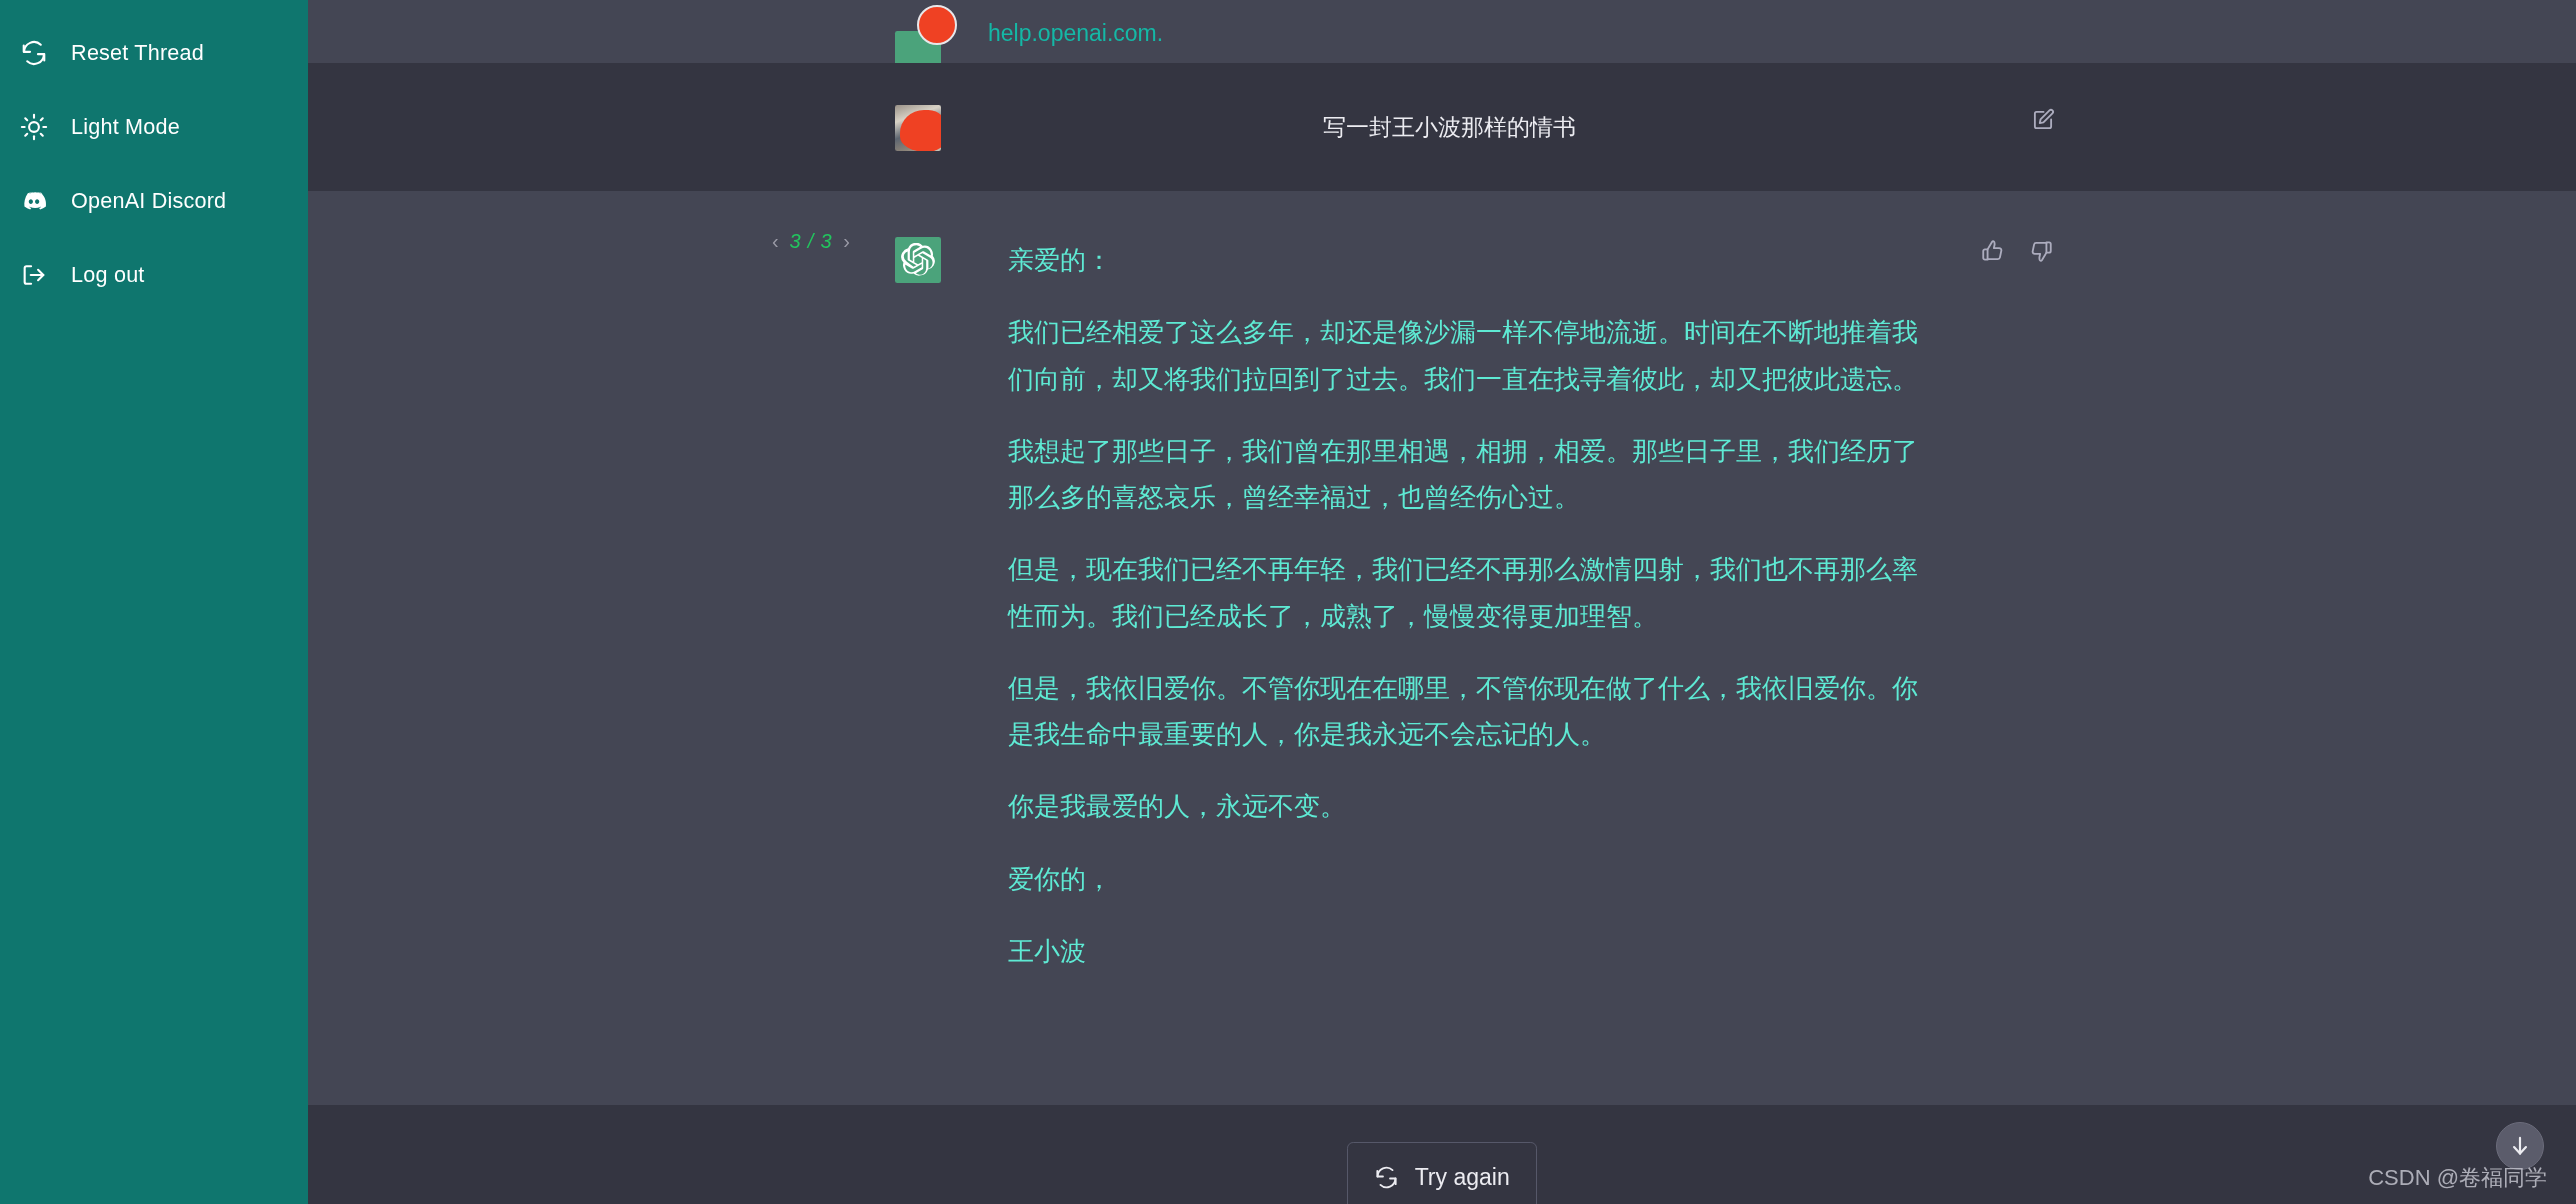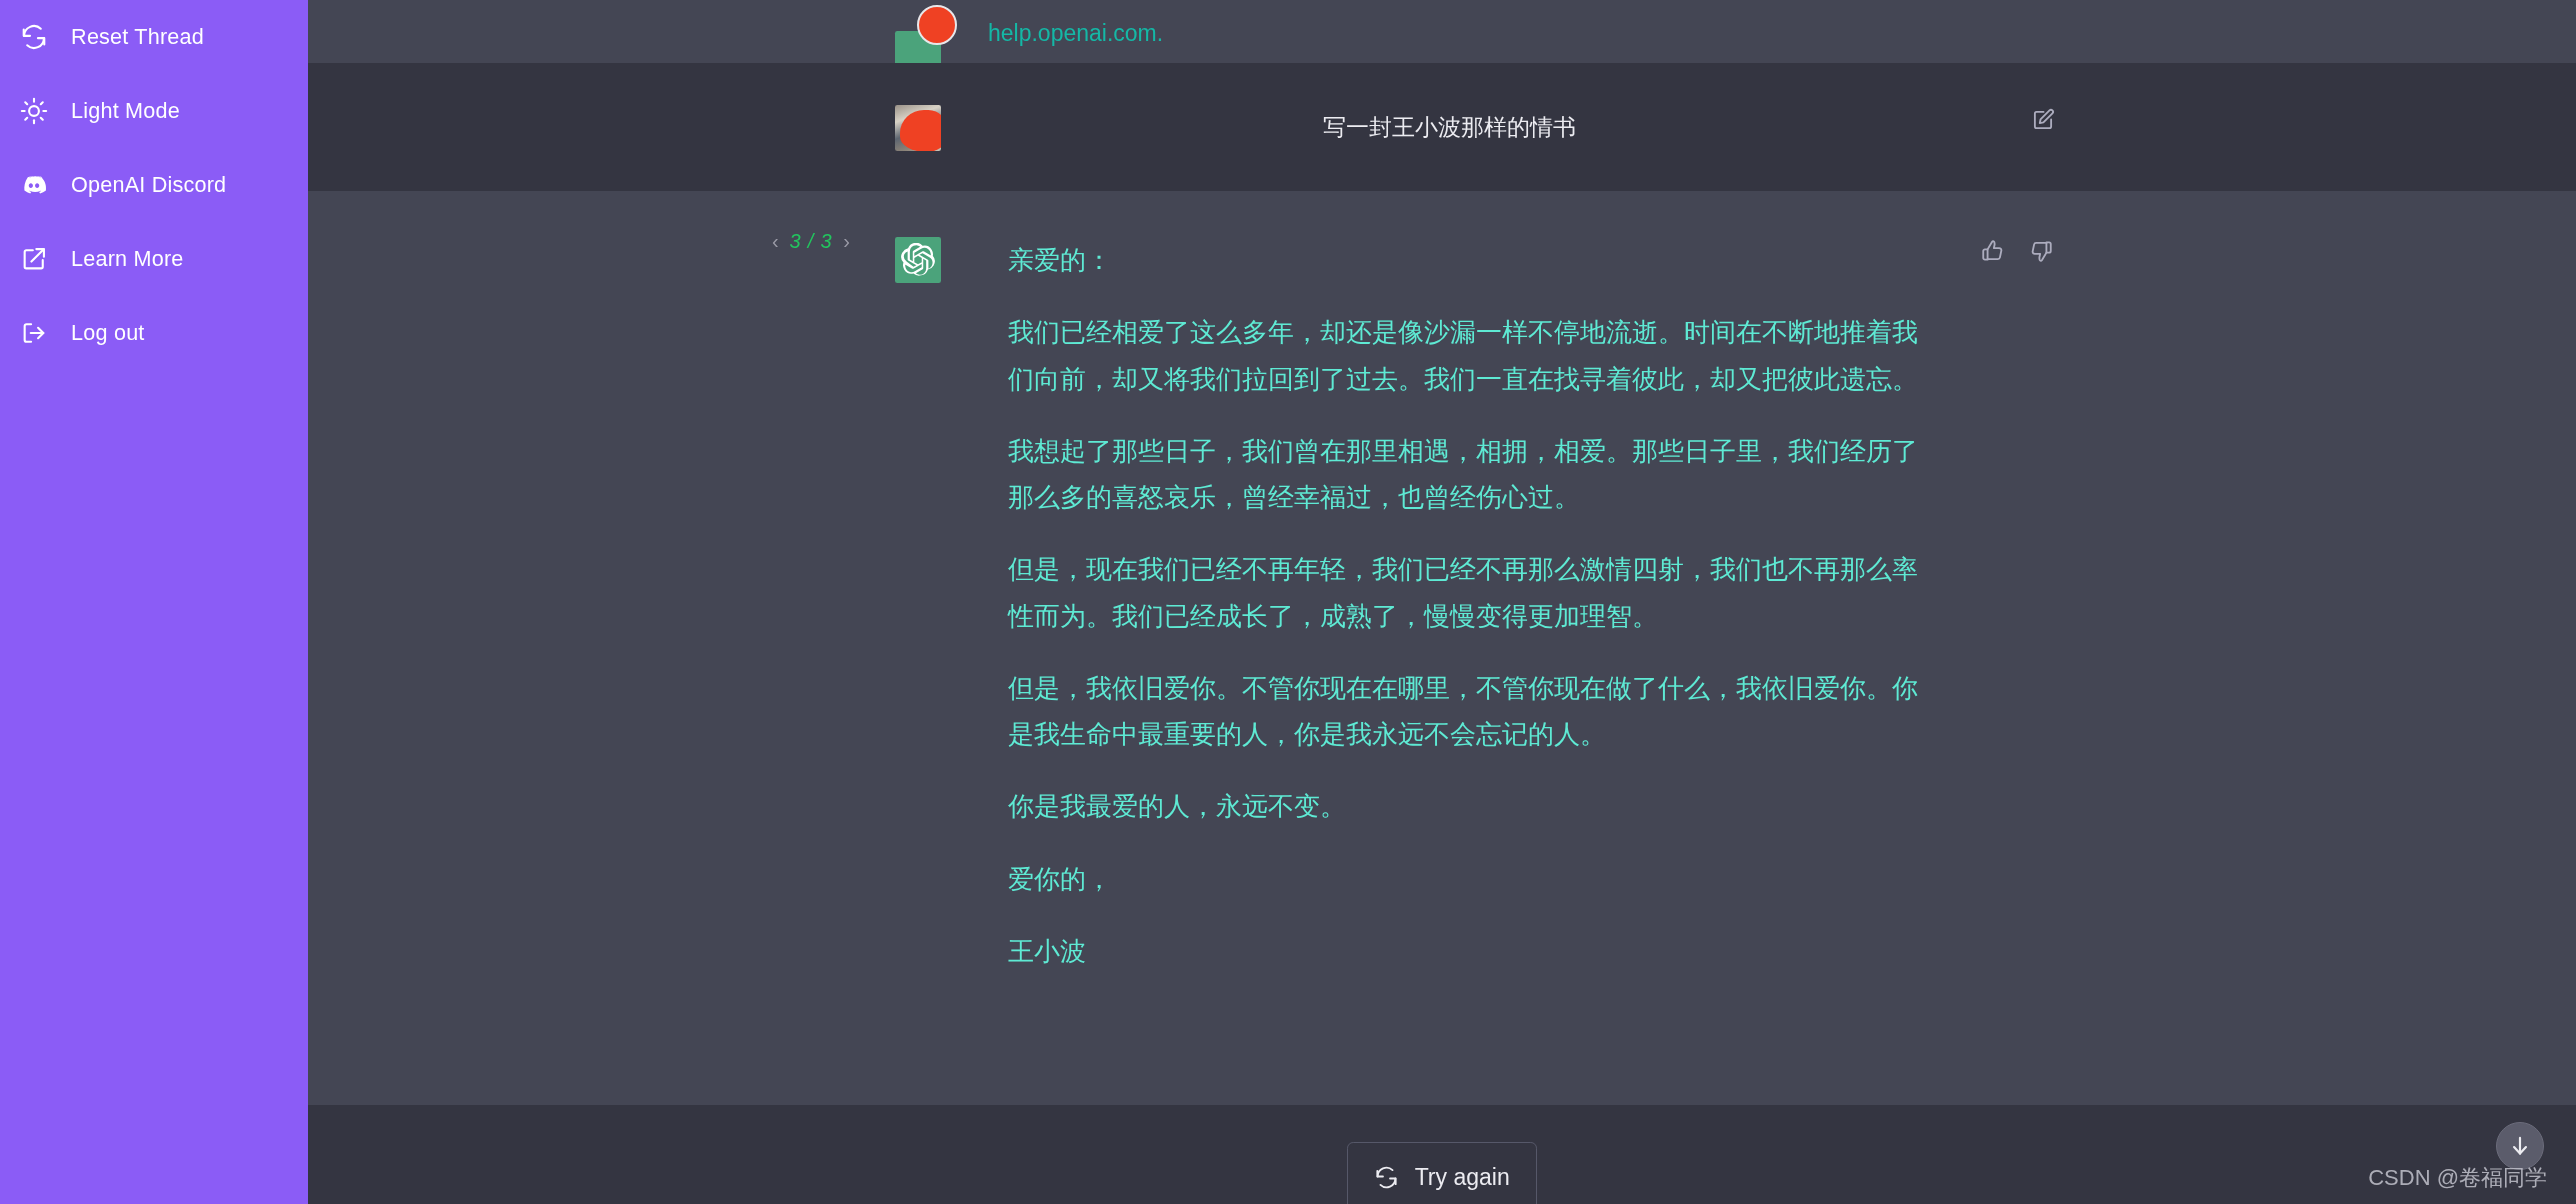--- a/index.html
+++ b/index.html
@@ -16,22 +16,22 @@
     display: flex;
     width: 2576px;
     height: 1205px;
     position: relative;
   }
 
   
   .sidebar {
     width: 308px;
     flex: 0 0 308px;
-    background: #8b5cf6;
-    padding-top: 0;
+    background: #0f766e;
+    padding-top: 16px;
     position: relative;
     z-index: 5;
     text-align: center;
   }
 
   .nav-item {
     display: flex;
     align-items: center;
     gap: 21.6px;
     height: 74px;
@@ -315,30 +315,20 @@
 
     <div class="nav-item">
       <span class="nav-icon">
         <svg width="28" height="28" viewBox="0 0 24 24" fill="currentColor">
           <path d="M19.3 5.4A16.3 16.3 0 0 0 15.2 4.2l-.2.4a15 15 0 0 1 3.6 1.2 12.8 12.8 0 0 0-11.2 0A15 15 0 0 1 11 4.6l-.2-.4A16.3 16.3 0 0 0 6.7 5.4C4.1 9.3 3.4 13 3.8 16.7a16.4 16.4 0 0 0 5 2.5l.8-1.2a10.7 10.7 0 0 1-1.7-.8l.4-.3a11.7 11.7 0 0 0 9.4 0l.4.3a10.7 10.7 0 0 1-1.7.8l.8 1.2a16.4 16.4 0 0 0 5-2.5c.5-4.3-.6-8-3.9-11.3zM9.3 14.5c-1 0-1.8-.9-1.8-2s.8-2 1.8-2 1.8.9 1.8 2-.8 2-1.8 2zm5.4 0c-1 0-1.8-.9-1.8-2s.8-2 1.8-2 1.8.9 1.8 2-.8 2-1.8 2z"></path>
         </svg>
       </span>
       <span class="nav-label">OpenAI Discord</span>
     </div>
 
-    <div class="nav-item">
-      <span class="nav-icon">
-        <svg width="28" height="28" viewBox="0 0 24 24" fill="none" stroke="currentColor" stroke-width="1.8" stroke-linecap="round" stroke-linejoin="round">
-          <path d="M11 4.5H5.4A1.4 1.4 0 0 0 4 5.9v12.7A1.4 1.4 0 0 0 5.4 20h12.7a1.4 1.4 0 0 0 1.4-1.4V13"></path>
-          <polyline points="14,3.5 20.5,3.5 20.5,10"></polyline>
-          <line x1="9.8" y1="14.2" x2="20.3" y2="3.7"></line>
-        </svg>
-      </span>
-      <span class="nav-label">Learn More</span>
-    </div>
 
     <div class="nav-item">
       <span class="nav-icon">
         <svg width="28" height="28" viewBox="0 0 24 24" fill="none" stroke="currentColor" stroke-width="1.8" stroke-linecap="round" stroke-linejoin="round">
           <path d="M9.5 4.5H5.6A1.6 1.6 0 0 0 4 6.1v11.8a1.6 1.6 0 0 0 1.6 1.6h3.9"></path>
           <polyline points="15.5,16.5 20,12 15.5,7.5"></polyline>
           <line x1="20" y1="12" x2="9.2" y2="12"></line>
         </svg>
       </span>
       <span class="nav-label">Log out</span>

